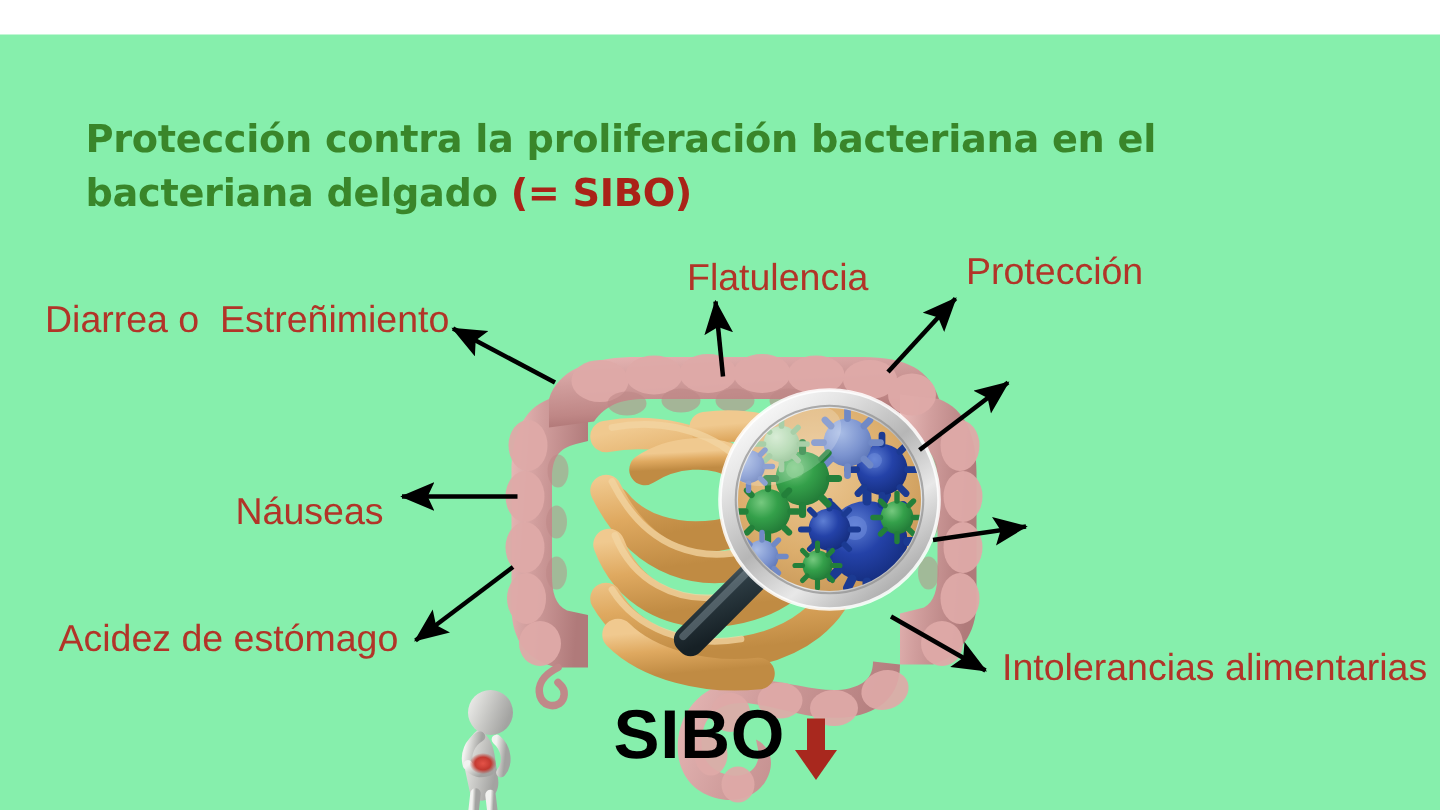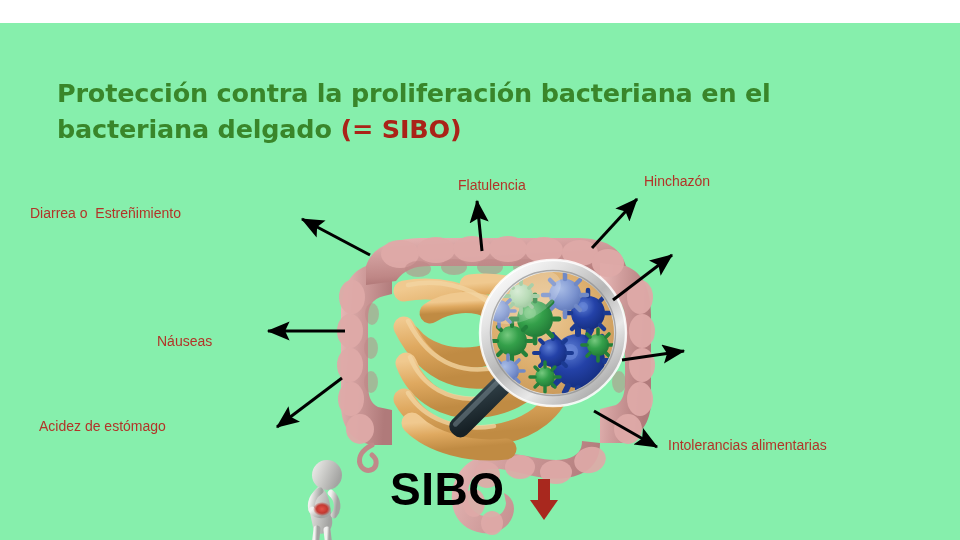--- a/index.html
+++ b/index.html
@@ -30,29 +30,29 @@
     letter-spacing: -0.2px;
   }
   .title-green { color: #39862a; }
   .title-red   { color: #aa2318; }
 
   
   .label {
     position: absolute;
     color: #b23428;
     font-family: "Liberation Sans", sans-serif;
-    font-size: 14px;
+    font-size: 25px;
     line-height: 24px;
     white-space: pre;
   }
 
   
   #sibo-caption {
     position: absolute;
-    left: 390px;
+    left: 409px;
     top: 440px;
     color: #000000;
     font-family: "Liberation Sans", sans-serif;
     font-weight: bold;
     font-size: 46px;
     line-height: 52px;
     letter-spacing: 0.5px;
   }
 
   
@@ -431,21 +431,21 @@
       <line x1="622" y1="337" x2="684" y2="328"></line>
 
       <line x1="342" y1="355" x2="277" y2="404"></line>
 
       <line x1="594" y1="388" x2="657" y2="424"></line>
     </g>
   </svg>
 
   <div class="label" style="left:458px; top:150px;">Flatulencia</div>
 
-  <div class="label" style="left:644px; top:146px;">Hinchazón</div>
+  <div class="label" style="left:644px; top:146px;">Protección</div>
 
   <div class="label" style="left:30px; top:178px;">Diarrea o  Estreñimiento</div>
 
 
   <div class="label" style="left:157px; top:306px;">Náuseas</div>
 
 
   <div class="label" style="left:39px; top:391px;">Acidez de estómago</div>
 
   <div class="label" style="left:668px; top:410px;">Intolerancias alimentarias</div>

